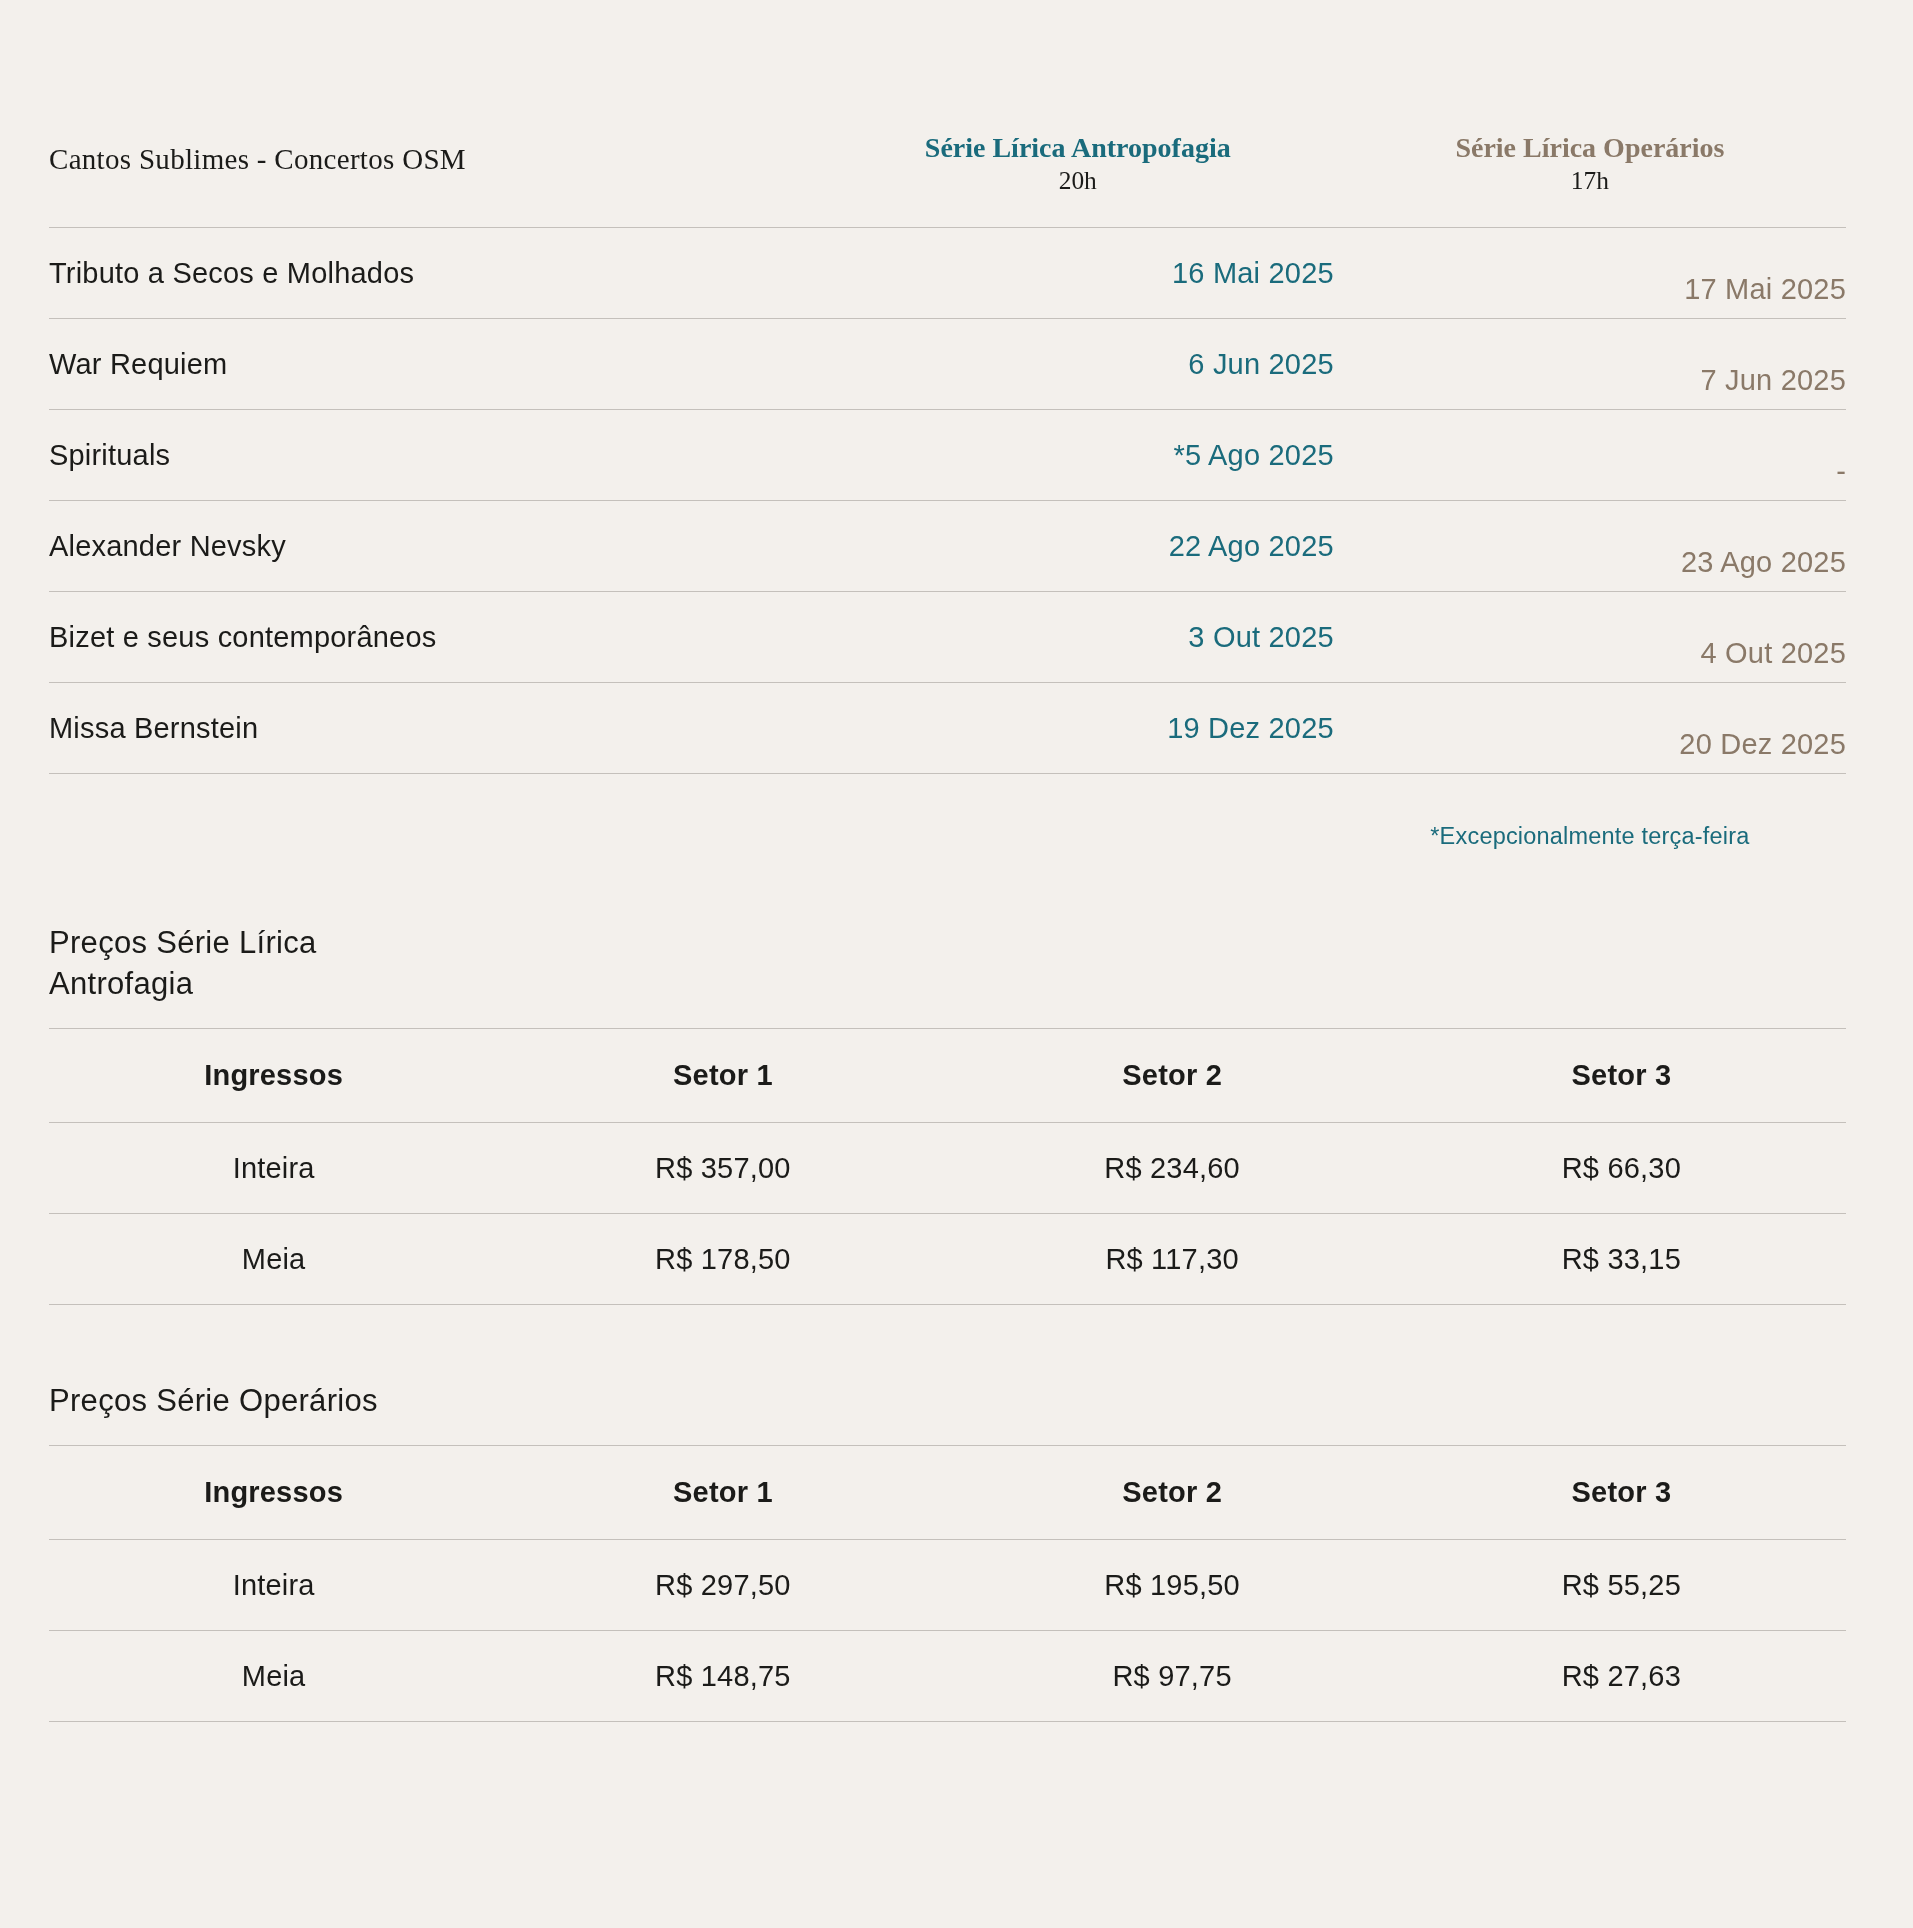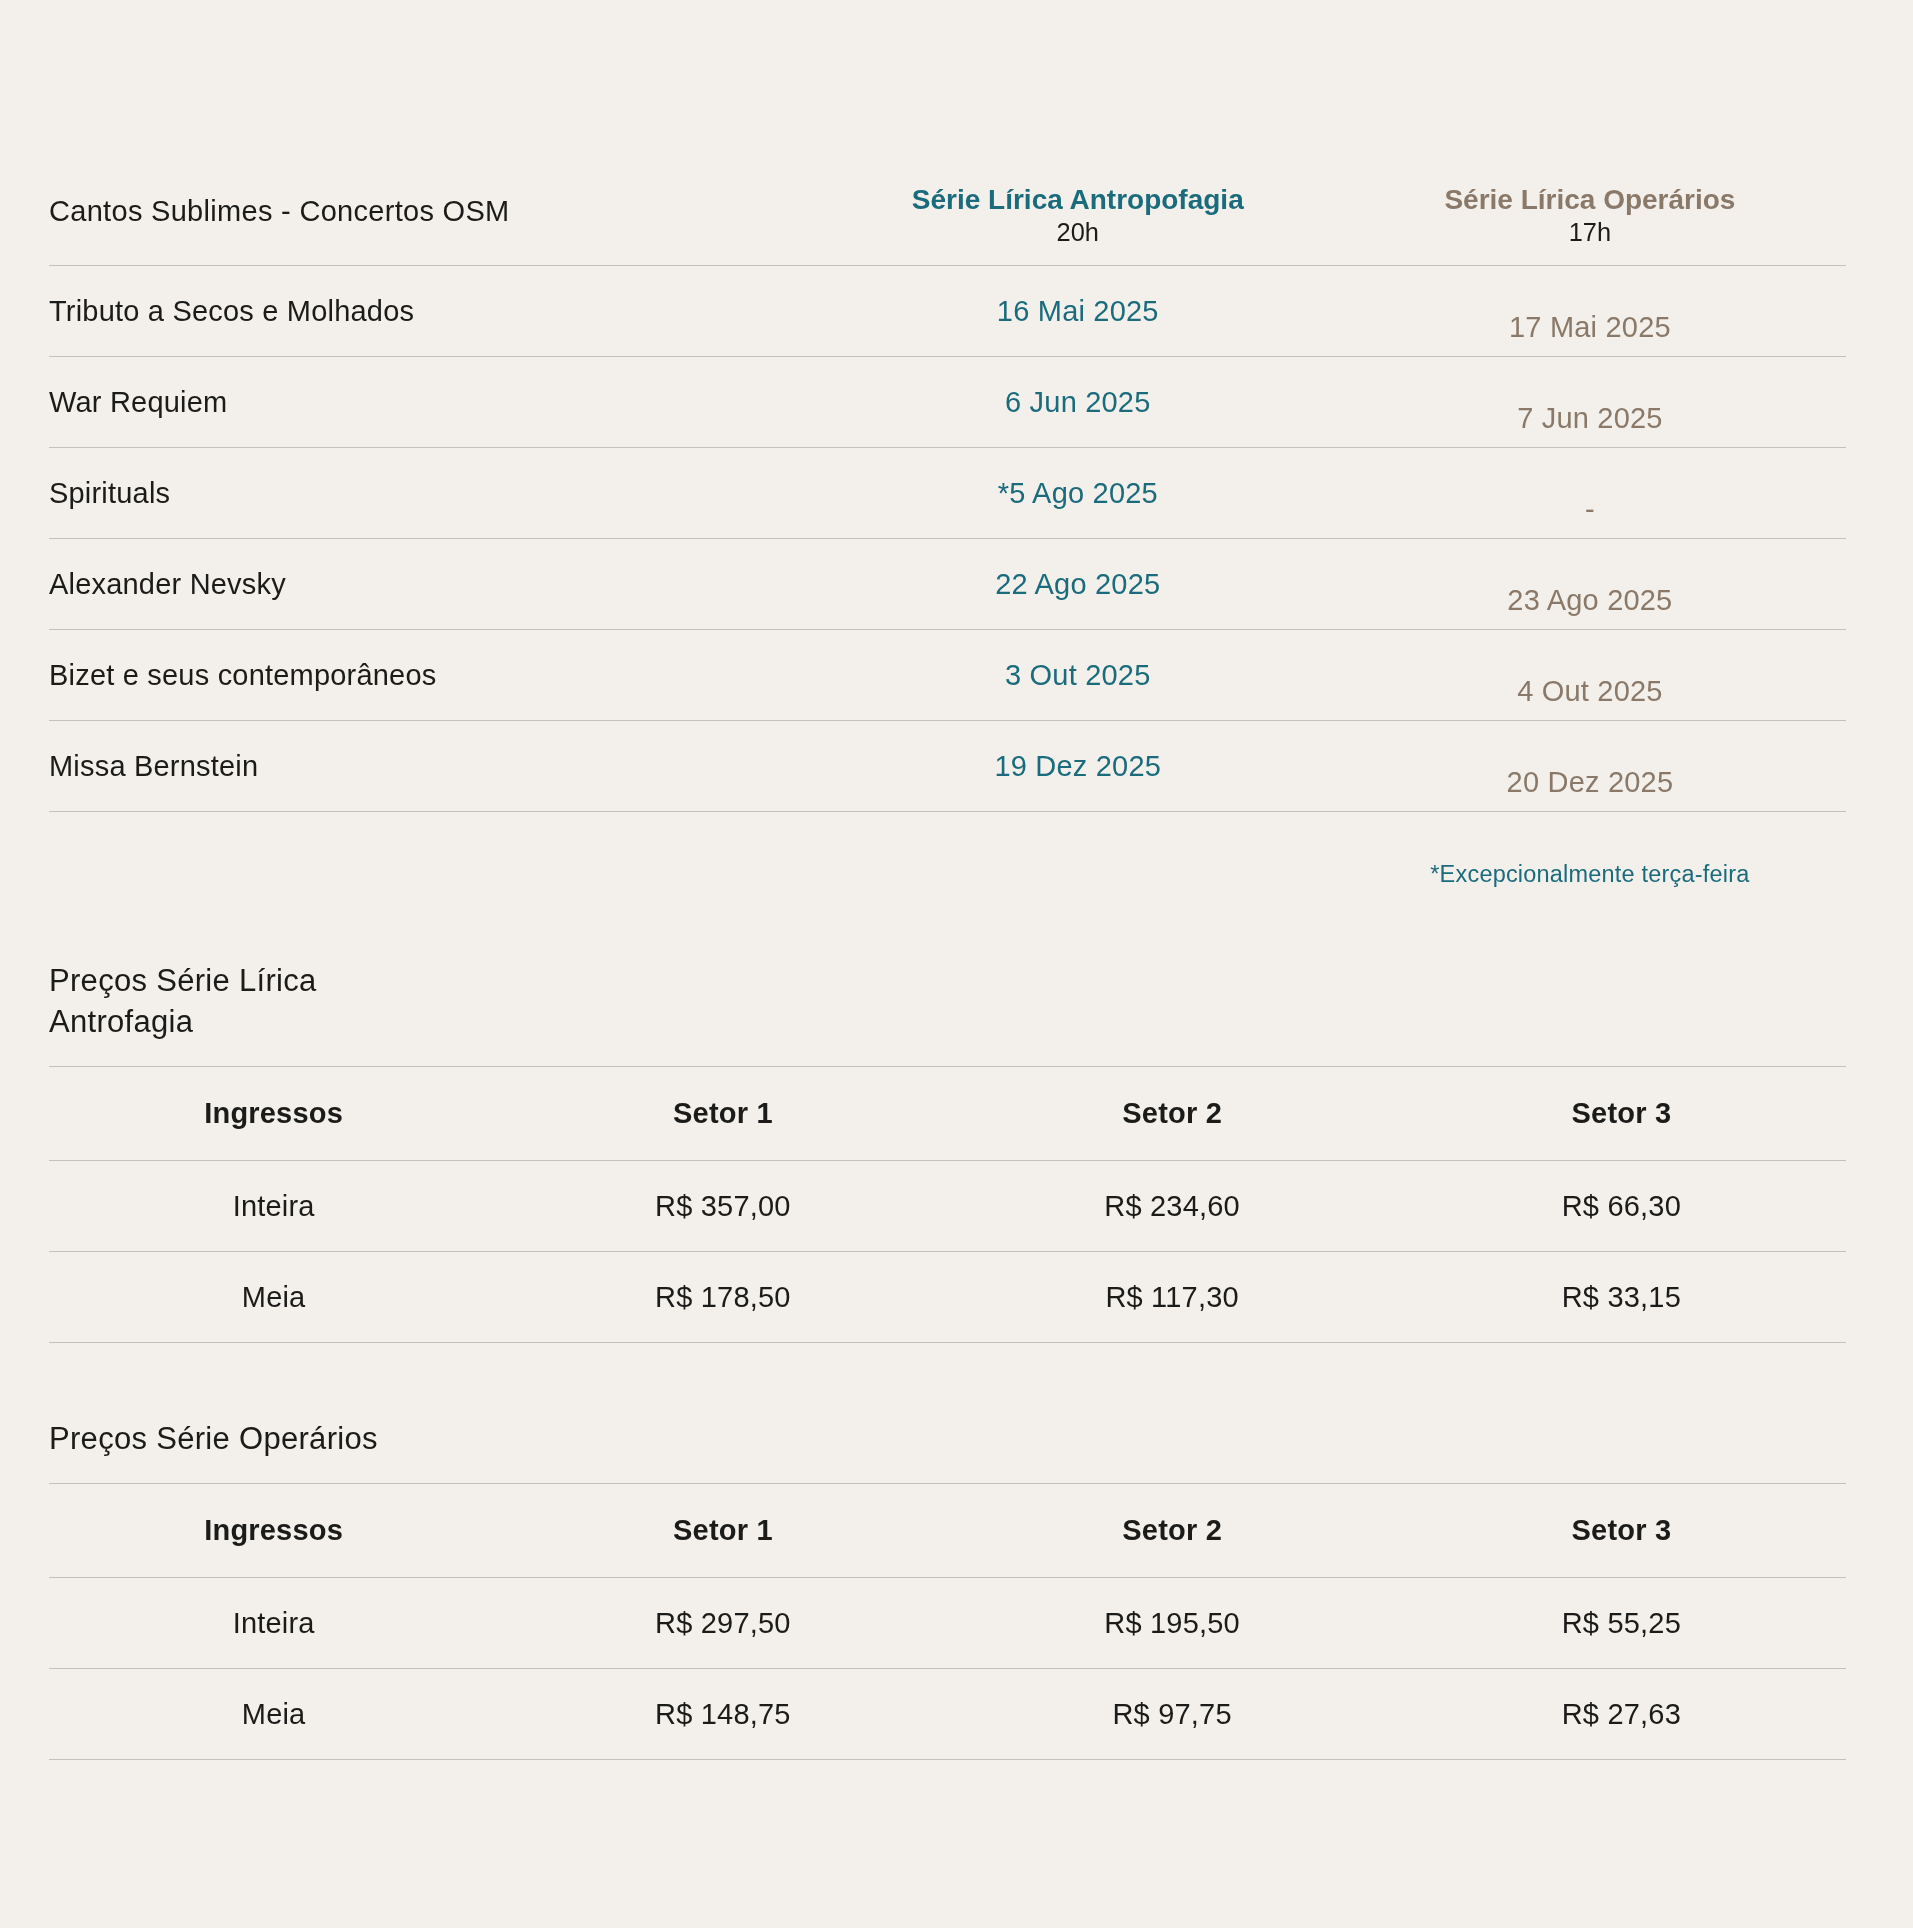--- a/index.html
+++ b/index.html
@@ -15,23 +15,24 @@
     background:var(--bg);
     color:var(--text);
     font-family:"Liberation Sans", sans-serif;
   }
   .page{position:relative;width:1913px;height:1928px;overflow:hidden;box-sizing:border-box;}
   .content{margin-left:49px;width:1797px;}
 
   
   .sched-header{
     display:flex;align-items:flex-end;
-    box-sizing:border-box;height:266px;
-    padding-bottom:17px;
+    box-sizing:border-box;height:228px;
+    padding-bottom:31px;
     border-bottom:1.9px solid var(--line);
+    font-family:Liberation Serif, serif;
   }
   .col-name{width:43%;}
   .col-a{width:28.5%;text-align:center;}
   .col-o{width:28.5%;text-align:center;margin-top:32px;}
 
   .doc-title{
     margin:0 0 19px 0;
     font-size:29px;font-weight:400;line-height:36px;
     letter-spacing:0.3px;
   }
@@ -44,21 +45,21 @@
     font-size:25.4px;line-height:31px;color:var(--text);
   }
 
   .sched-row{
     display:flex;align-items:center;
     box-sizing:border-box;height:91px;
     border-bottom:1.9px solid var(--line);
     font-size:29px;
   }
   .program{letter-spacing:0.2px;}
-  .date{letter-spacing:0.2px;}
+  .date{letter-spacing:0.2px;text-align:right;}
   .date.teal{color:var(--teal);}
   .date.brown{color:var(--brown);}
 
   .sched-footnote-row{display:flex;padding-top:17px;height:68px;box-sizing:border-box;}
   .footnote{
     font-size:23.5px;color:var(--teal);letter-spacing:0.2px;
   }
 
   
   .prices{margin-top:80px;}

